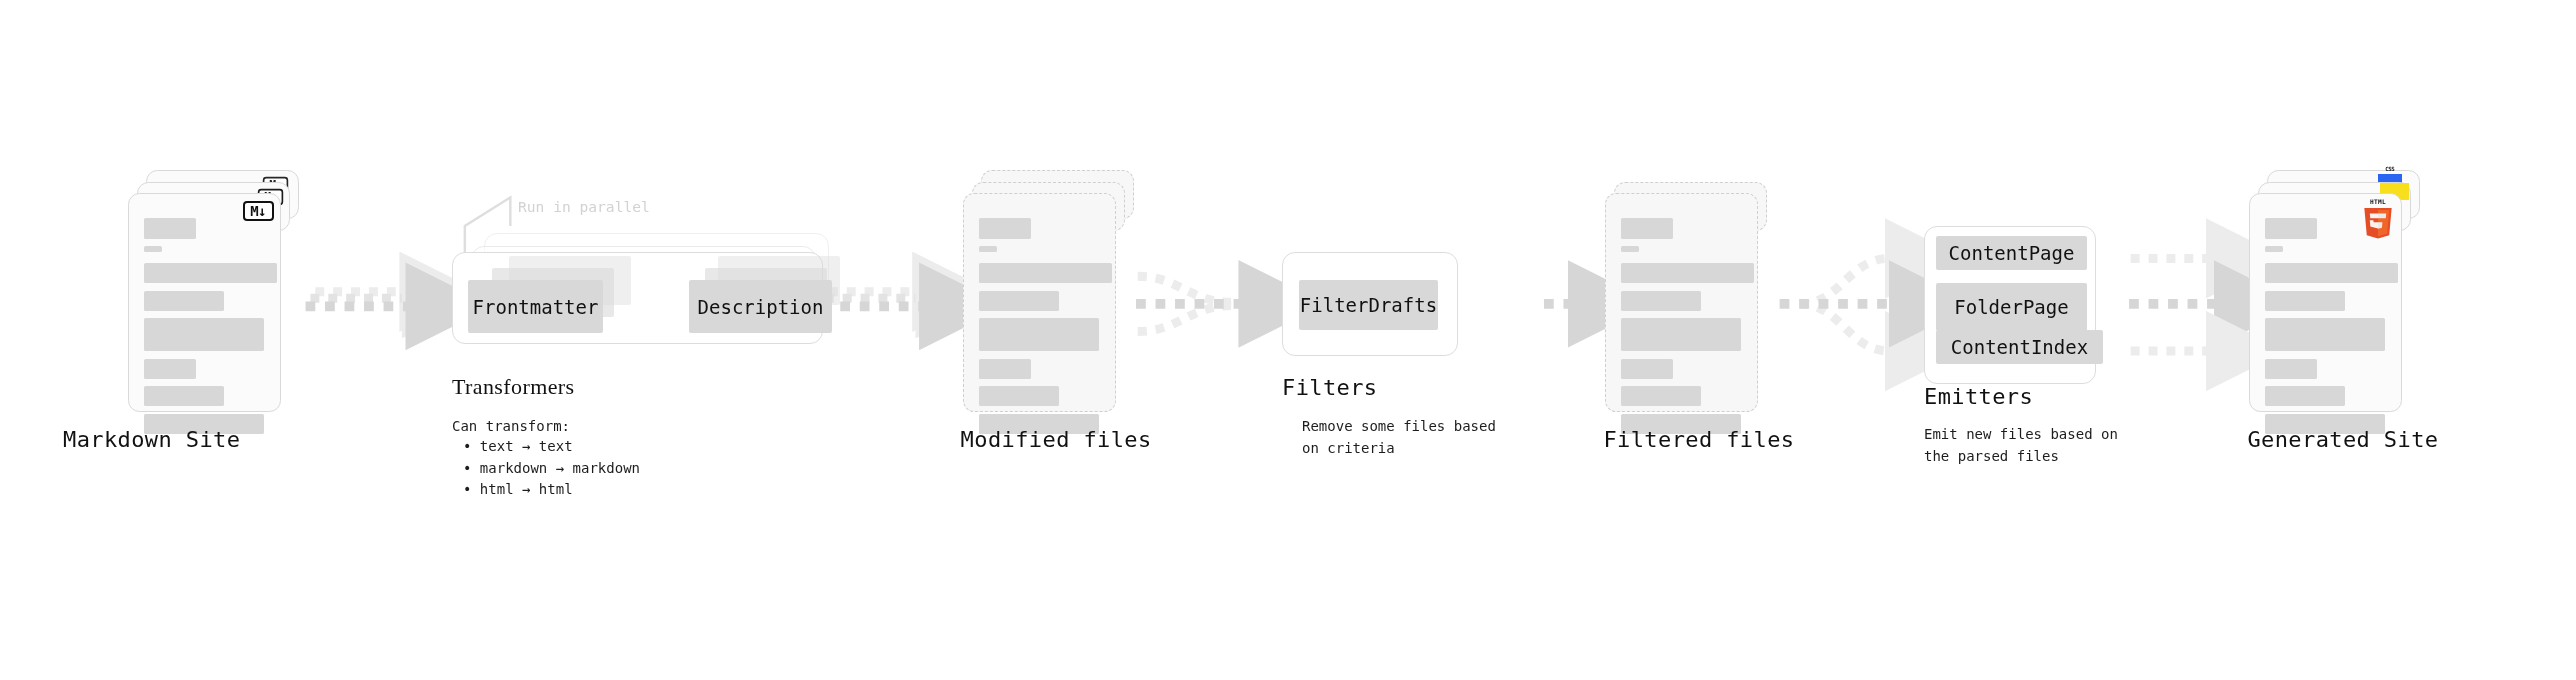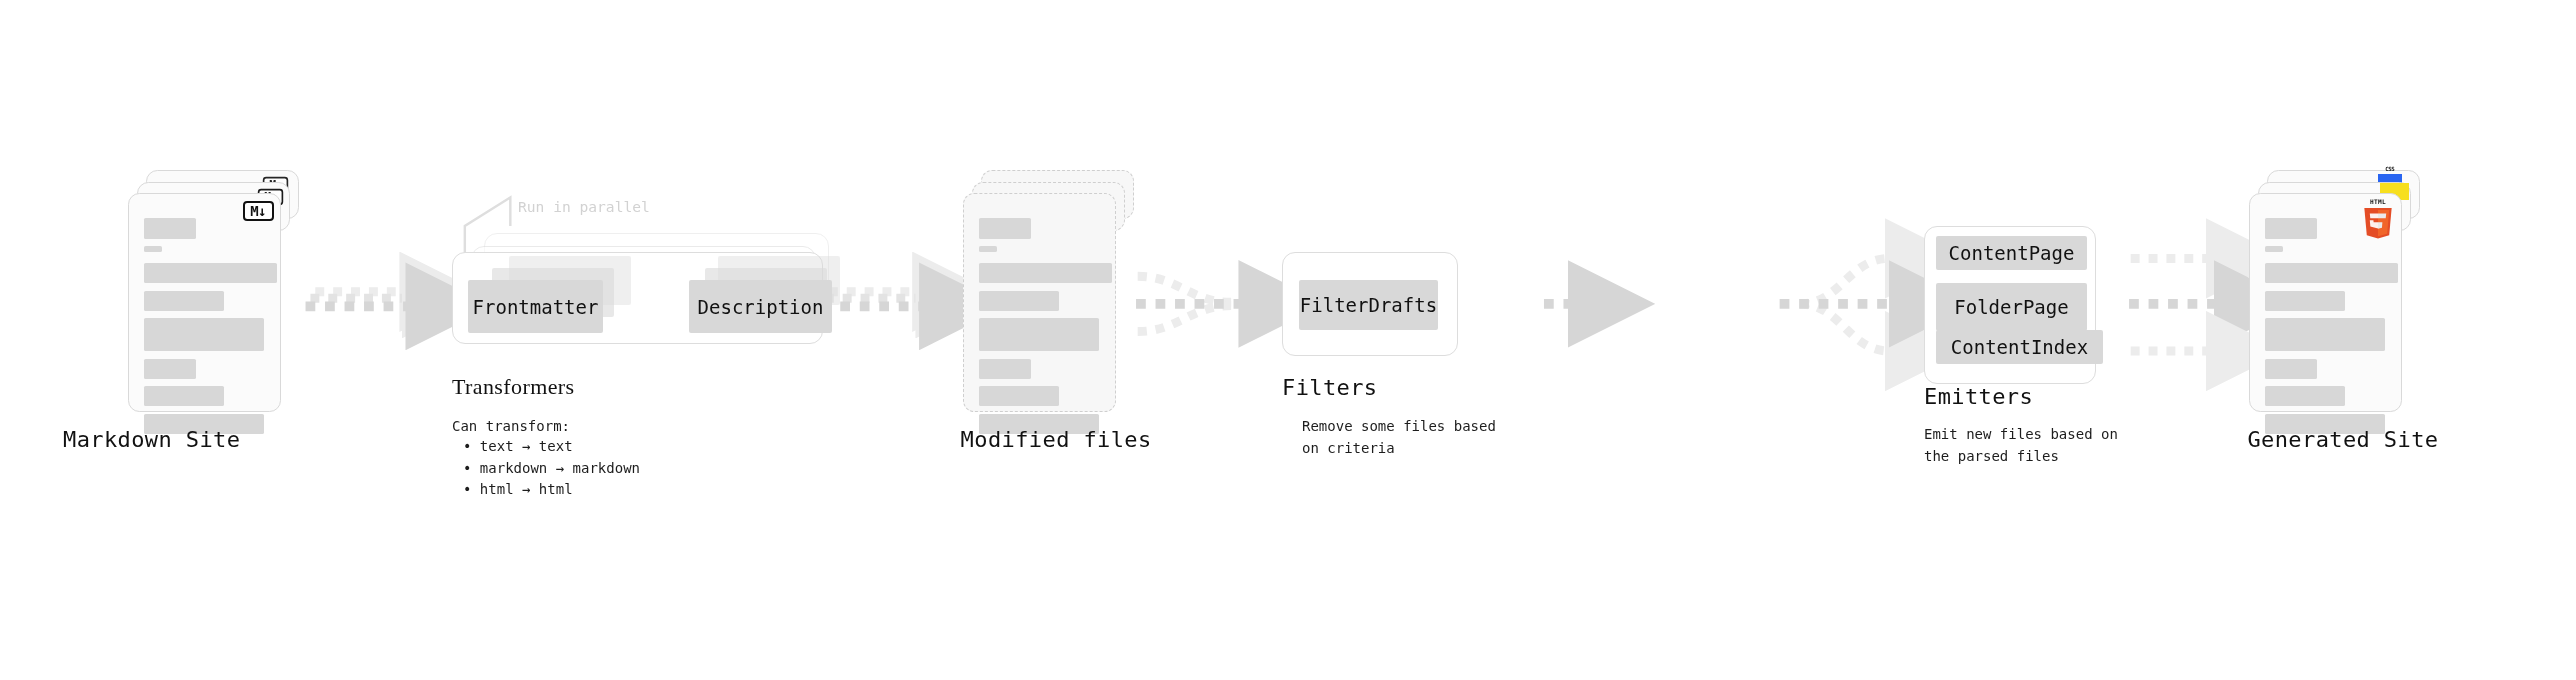--- a/index.html
+++ b/index.html
@@ -199,20 +199,38 @@
   </div>
 
   <div class="node" style="left:0;top:0;">
     <div class="gbox" style="left:1282px;top:252px;width:176px;height:104px;"></div>
     <div class="chip" style="left:1299px;top:280px;width:139px;height:50px;">FilterDrafts</div>
     <div class="title" style="left:1282px;top:375px;">Filters</div>
     <div class="sub" style="left:1282px;top:416px;margin-left:20px;">Remove some files based
 on criteria</div>
   </div>
 
+  <div class="node" style="left:1605px;top:193px;">
+    <div class="doc-stack">
+      <div class="doc dashed ghost2"></div>
+      <div class="doc dashed front">
+        <div class="doc-lines">
+          <div class="ln" style="width:52px;height:20.3px;"></div>
+          <div class="ln" style="width:18px;height:6.5px;margin-bottom:10.6px;"></div>
+          <div class="ln" style="width:133px;height:20.3px;"></div>
+          <div class="ln" style="width:80px;height:20.3px;"></div>
+          <div class="ln" style="width:120px;height:33px;"></div>
+          <div class="ln" style="width:52px;height:20.3px;"></div>
+          <div class="ln" style="width:80px;height:20.3px;"></div>
+          <div class="ln" style="width:120px;height:20.3px;"></div>
+        </div>
+      </div>
+    </div>
+    <div class="title" style="left:-1.6px;top:234px;">Filtered files</div>
+  </div>
 
   <div class="node" style="left:0;top:0;">
     <div class="gbox" style="left:1924px;top:226px;width:172px;height:158px;"></div>
     <div class="chip" style="left:1936px;top:236px;width:151px;height:34px;">ContentPage</div>
     <div class="chip" style="left:1936px;top:283px;width:151px;height:48px;">FolderPage</div>
     <div class="chip" style="left:1936px;top:330px;width:167px;height:34px;">ContentIndex</div>
     <div class="title" style="left:1924px;top:384px;">Emitters</div>
     <div class="sub" style="left:1924px;top:424px;">Emit new files based on
 the parsed files</div>
   </div>

